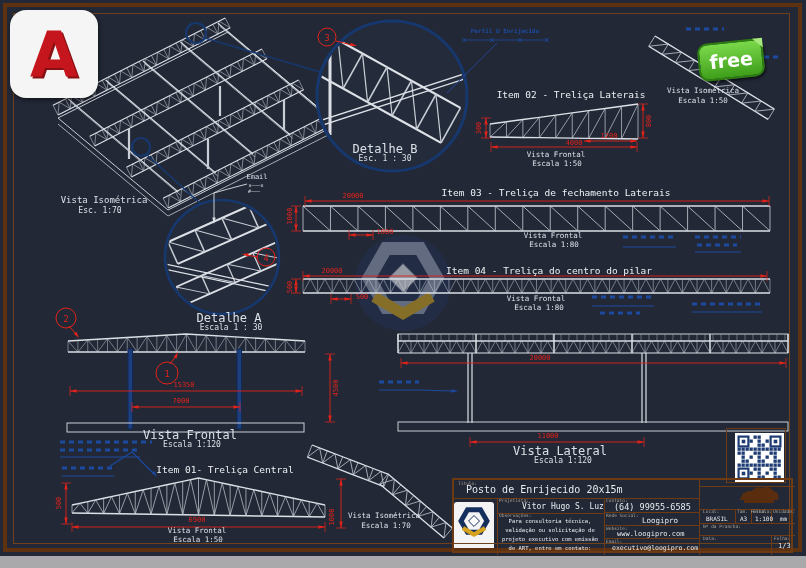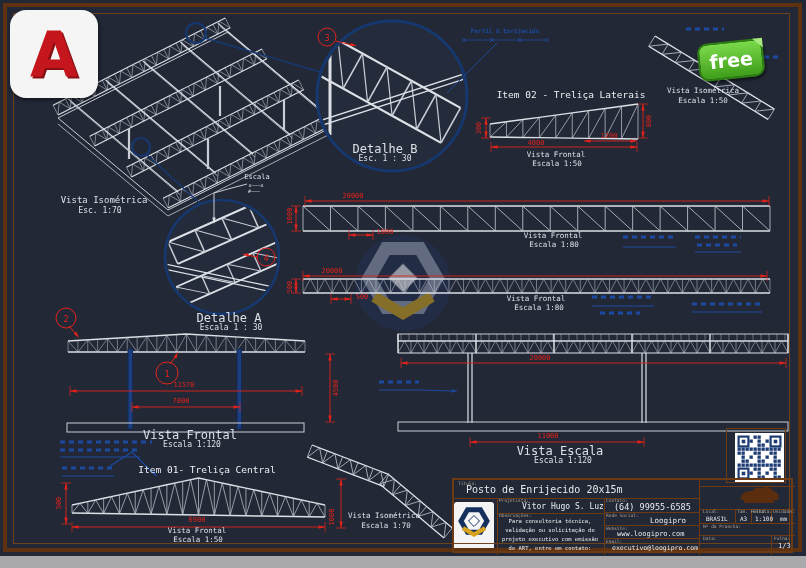--- a/index.html
+++ b/index.html
@@ -1110,58 +1110,60 @@
 
   <div class="acad">
     <span class="acadA">A</span>
   </div>
   <div class="freeb">
     <span>free</span>
   </div>
 
   <div class="lbl s9" style="left:104px;top:200px">Vista Isométrica</div>
   <div class="lbl s8" style="left:100px;top:211px">Esc. 1:70</div>
-  <div class="lbl s7" style="left:257px;top:177px">Escala</div>
+  <div class="lbl s7" style="left:257px;top:177px">Email</div>
   <div class="lbl s5" style="left:256px;top:185px">x———x</div>
   <div class="lbl s5" style="left:254px;top:191px">#———</div>
   <div class="lbl s85" style="left:385px;top:149px">Detalhe B</div>
   <div class="lbl s8" style="left:385px;top:159px">Esc. 1 : 30</div>
   <div class="lbl hd" style="left:571px;top:95px">Item 02 - Treliça Laterais</div>
   <div class="lbl s75" style="left:703px;top:91px">Vista Isométrica</div>
   <div class="lbl s75" style="left:703px;top:101px">Escala 1:50</div>
   <div class="lbl s75" style="left:556px;top:155px">Vista Frontal</div>
   <div class="lbl s75" style="left:557px;top:164px">Escala 1:50</div>
+  <div class="lbl hd" style="left:556px;top:193px">Item 03 - Treliça de fechamento Laterais</div>
   <div class="lbl s75" style="left:553px;top:236px">Vista Frontal</div>
   <div class="lbl s75" style="left:554px;top:245px">Escala 1:80</div>
+  <div class="lbl hd" style="left:549px;top:271px">Item 04 - Treliça do centro do pilar</div>
   <div class="lbl s75" style="left:536px;top:299px">Vista Frontal</div>
   <div class="lbl s75" style="left:539px;top:308px">Escala 1:80</div>
   <div class="lbl s85" style="left:229px;top:318px">Detalhe A</div>
   <div class="lbl s8" style="left:231px;top:328px">Escala 1 : 30</div>
   <div class="lbl s85" style="left:190px;top:435px">Vista Frontal</div>
   <div class="lbl s8" style="left:192px;top:445px">Escala 1:120</div>
-  <div class="lbl s85" style="left:560px;top:451px">Vista Escala</div>
+  <div class="lbl s85" style="left:560px;top:451px">Vista Lateral</div>
   <div class="lbl s8" style="left:563px;top:461px">Escala 1:120</div>
-  <div class="lbl hd" style="left:207px;top:470px">Item 01- Treliça Central</div>
+  <div class="lbl hd" style="left:225px;top:470px">Item 01- Treliça Central</div>
   <div class="lbl s75" style="left:197px;top:531px">Vista Frontal</div>
   <div class="lbl s75" style="left:198px;top:540px">Escala 1:50</div>
   <div class="lbl s75" style="left:384px;top:516px">Vista Isométrica</div>
   <div class="lbl s75" style="left:386px;top:526px">Escala 1:70</div>
   <div class="lbl blue" style="left:505px;top:31px">Perfil U Enrijecido</div>
 
   <div class="lbl dim rot" style="left:479px;top:128px">300</div>
-  <div class="lbl dim" style="left:536px;top:143px">4000</div>
+  <div class="lbl dim" style="left:574px;top:143px">4000</div>
   <div class="lbl dim" style="left:609px;top:136px">1200</div>
   <div class="lbl dim rot" style="left:649px;top:121px">800</div>
   <div class="lbl dim" style="left:353px;top:196px">20000</div>
   <div class="lbl dim rot" style="left:290px;top:216px">1000</div>
   <div class="lbl dim" style="left:385px;top:232px">1000</div>
   <div class="lbl dim" style="left:332px;top:271px">20000</div>
   <div class="lbl dim rot" style="left:290px;top:287px">500</div>
   <div class="lbl dim" style="left:362px;top:297px">500</div>
-  <div class="lbl dim" style="left:184px;top:385px">11570</div>
+  <div class="lbl dim" style="left:184px;top:385px">15350</div>
   <div class="lbl dim" style="left:181px;top:401px">7000</div>
   <div class="lbl dim rot" style="left:336px;top:388px">4500</div>
   <div class="lbl dim" style="left:540px;top:358px">20000</div>
   <div class="lbl dim" style="left:548px;top:436px">11000</div>
   <div class="lbl dim rot" style="left:59px;top:503px">500</div>
   <div class="lbl dim" style="left:197px;top:520px">6900</div>
   <div class="lbl dim rot" style="left:332px;top:517px">1000</div>
 
   <div class="balloon" style="left:167px;top:373px;width:21px;height:21px">1</div>
   <div class="balloon" style="left:66px;top:318px;width:19px;height:19px">2</div>
@@ -1193,21 +1195,21 @@
     <span class="tbl" style="left:45px;top:19px">Projetista:</span>
     <span class="tbv" style="left:68px;top:23px;font-size:8px">Vitor Hugo S. Luz</span>
     <span class="tbl" style="left:45px;top:34px">Observações:</span>
     <span class="tbv note" style="left:96px;top:39px">Para consultoria técnica,</span>
     <span class="tbv note" style="left:96px;top:48px">validação ou solicitação de</span>
     <span class="tbv note" style="left:96px;top:57px">projeto executivo com emissão</span>
     <span class="tbv note" style="left:96px;top:66px">de ART, entre em contato:</span>
     <span class="tbl" style="left:152px;top:19px">Contato:</span>
     <span class="tbv" style="left:160px;top:23px;font-size:8.5px">(64) 99955-6585</span>
     <span class="tbl" style="left:152px;top:34px">Rede Social:</span>
-    <span class="tbv" style="left:196px;top:37px;font-size:7.5px">Loogipro</span>
+    <span class="tbv" style="left:188px;top:37px;font-size:7.5px">Loogipro</span>
     <span class="tbl" style="left:152px;top:47px">Website:</span>
     <span class="tbv" style="left:163px;top:51px;font-size:7px">www.loogipro.com</span>
     <span class="tbl" style="left:152px;top:60px">Email:</span>
     <span class="tbv" style="left:158px;top:64.5px;font-size:6.5px">executivo@loogipro.com</span>
     <span class="tbl" style="left:249px;top:30px">Local:</span>
     <span class="tbv" style="left:252px;top:35.5px;font-size:6px">BRASIL</span>
     <span class="tbl" style="left:283px;top:30px">Tam. Folha:</span>
     <span class="tbv" style="left:286px;top:35.5px;font-size:6px">A3</span>
     <span class="tbl" style="left:299px;top:30px">Escala:</span>
     <span class="tbv" style="left:301px;top:35.5px;font-size:6px">1:100</span>

